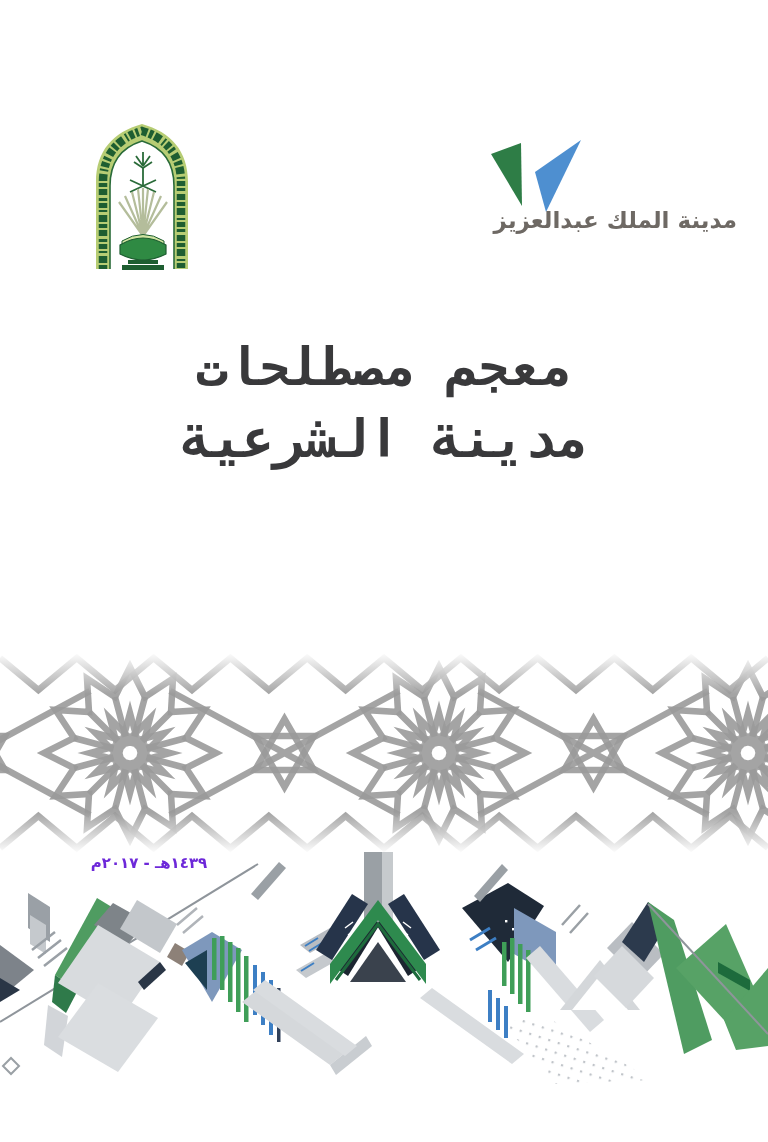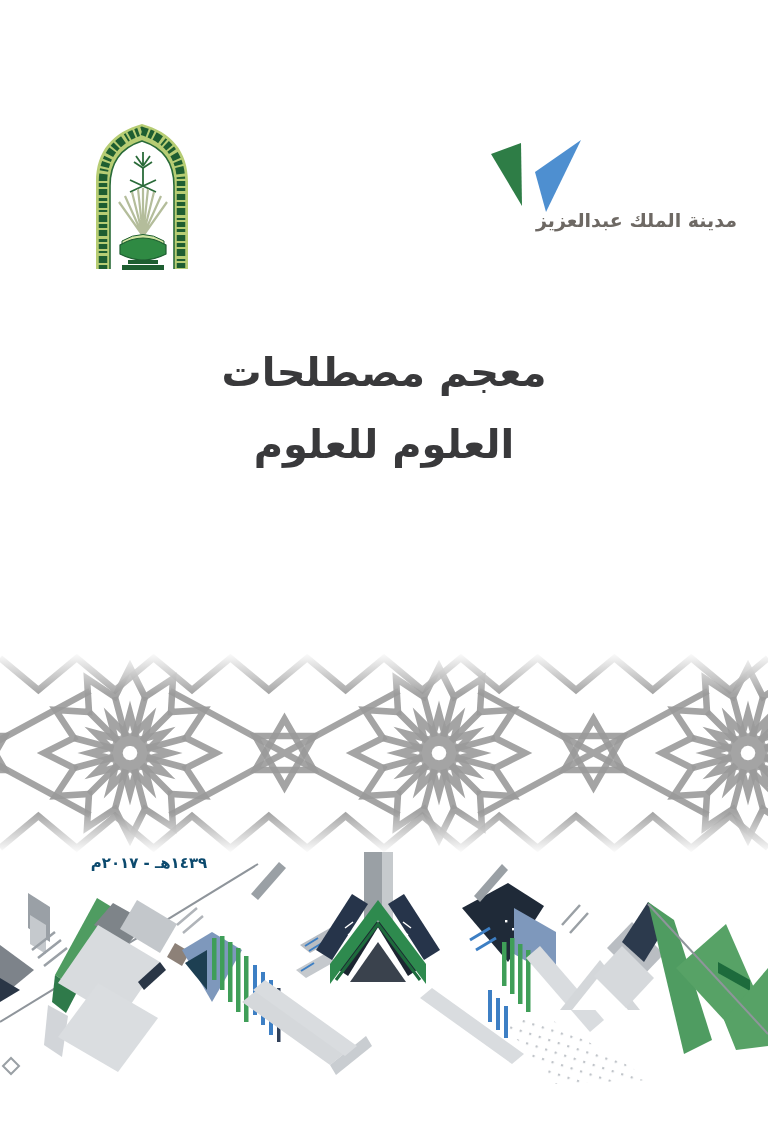--- a/index.html
+++ b/index.html
@@ -6,36 +6,36 @@
   .cover{
     position:relative;width:768px;height:1142px;margin:0 auto;
     background:#ffffff;overflow:hidden;
     font-family:"DejaVu Sans","Liberation Sans",sans-serif;
   }
   
   .ministry-logo{position:absolute;left:86px;top:118px;width:112px;height:152px;}
   .kacst-logo{position:absolute;right:31px;top:130px;width:260px;text-align:right;}
   .kacst-mark{position:absolute;right:153px;top:6px;width:96px;height:76px;}
   .kacst-text{position:absolute;right:0;top:80px;width:260px;direction:rtl;color:#6e6964;}
-  .kacst-line1{font-size:19px;font-weight:bold;letter-spacing:0.2px;line-height:20px;}
+  .kacst-line1{font-size:23px;font-weight:bold;letter-spacing:0.2px;line-height:20px;}
   .kacst-line2{font-size:16px;font-weight:bold;line-height:19px;}
   
   .title-block{position:absolute;left:0;top:336px;width:768px;text-align:center;
     direction:rtl;color:#39393b;font-weight:bold;}
-  .title-line{font-size:40px;line-height:72px;letter-spacing:0;}
+  .title-line{font-size:52px;line-height:72px;letter-spacing:0;font-family:Liberation Mono, monospace;}
   
   .band{position:absolute;left:0;top:652px;width:768px;height:202px;}
   .band svg{display:block;filter:blur(0.4px);}
   .bs{fill:none;stroke:#9a9a9a;stroke-width:6.5;opacity:0.9;stroke-linejoin:miter;}
   .fade{position:absolute;left:0;width:768px;pointer-events:none;}
   .fade.top{top:0;height:42px;background:linear-gradient(#ffffff, rgba(255,255,255,0));}
   .fade.bottom{bottom:0;height:42px;background:linear-gradient(rgba(255,255,255,0), #ffffff);}
   
   .date-line{position:absolute;left:84px;top:854px;width:130px;direction:rtl;text-align:center;
-    font-size:15px;font-weight:bold;color:#0c4a6e;letter-spacing:0.5px;}
+    font-size:15px;font-weight:bold;color:#6d28d9;letter-spacing:0.5px;}
   
   .bottom-art{position:absolute;left:0;top:850px;width:768px;height:292px;}
 </style>
 </head>
 <body>
 
 <div class="cover">
 
   <div class="ministry-logo">
     <svg viewBox="0 0 112 152" width="112" height="152">
@@ -69,21 +69,21 @@
       <polygon points="3,18 33,7 34,70" fill="#2e7d46"></polygon>
       <polygon points="47,36 93,4 58,76" fill="#4e8fd0"></polygon>
     </svg>
     <div class="kacst-text">
       <div class="kacst-line1">مدينة الملك عبدالعزيز</div>
     </div>
   </div>
 
   <div class="title-block">
     <div class="title-line">معجم مصطلحات</div>
-    <div class="title-line">العلوم للعلوم</div>
+    <div class="title-line">مدينة الشرعية</div>
   </div>
 
   <div class="band">
     <svg id="band-svg" viewBox="0 0 768 202" width="768" height="202">
         <path d="M-139,39 L90,163 M-139,163 L90,39" class="bs" stroke="#9a9a9a"></path>
         <path d="M170,39 L399,163 M170,163 L399,39" class="bs" stroke="#9a9a9a"></path>
         <path d="M479,39 L708,163 M479,163 L708,39" class="bs" stroke="#9a9a9a"></path>
         <path d="M788,39 L1017,163 M788,163 L1017,39" class="bs" stroke="#9a9a9a"></path>
         <path d="M-162.6,105.4L-123.0,116.0M-167.0,113.0L-138.0,142.0M-174.6,117.4L-164.0,157.0M-183.4,117.4L-194.0,157.0M-191.0,113.0L-220.0,142.0M-195.4,105.4L-235.0,116.0M-195.4,96.6L-235.0,86.0M-191.0,89.0L-220.0,60.0M-183.4,84.6L-194.0,45.0M-174.6,84.6L-164.0,45.0M-167.0,89.0L-138.0,60.0M-162.6,96.6L-123.0,86.0" class="bs" stroke="#9a9a9a"></path>
         <path d="M-123.0,116.0L-104.5,144.0L-138.0,142.0L-136.0,175.5L-164.0,157.0L-179.0,187.0L-194.0,157.0L-222.0,175.5L-220.0,142.0L-253.5,144.0L-235.0,116.0L-265.0,101.0L-235.0,86.0L-253.5,58.0L-220.0,60.0L-222.0,26.5L-194.0,45.0L-179.0,15.0L-164.0,45.0L-136.0,26.5L-138.0,60.0L-104.5,58.0L-123.0,86.0L-93.0,101.0Z" class="bs" stroke="#9a9a9a"></path>

